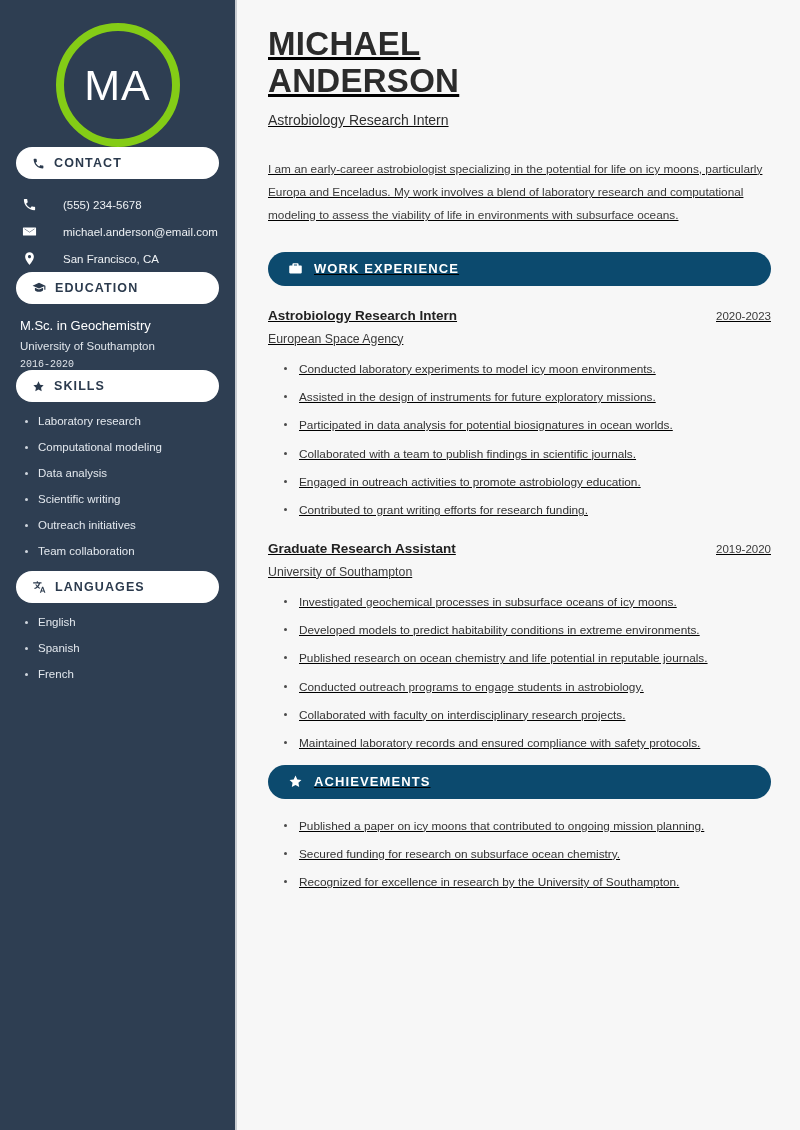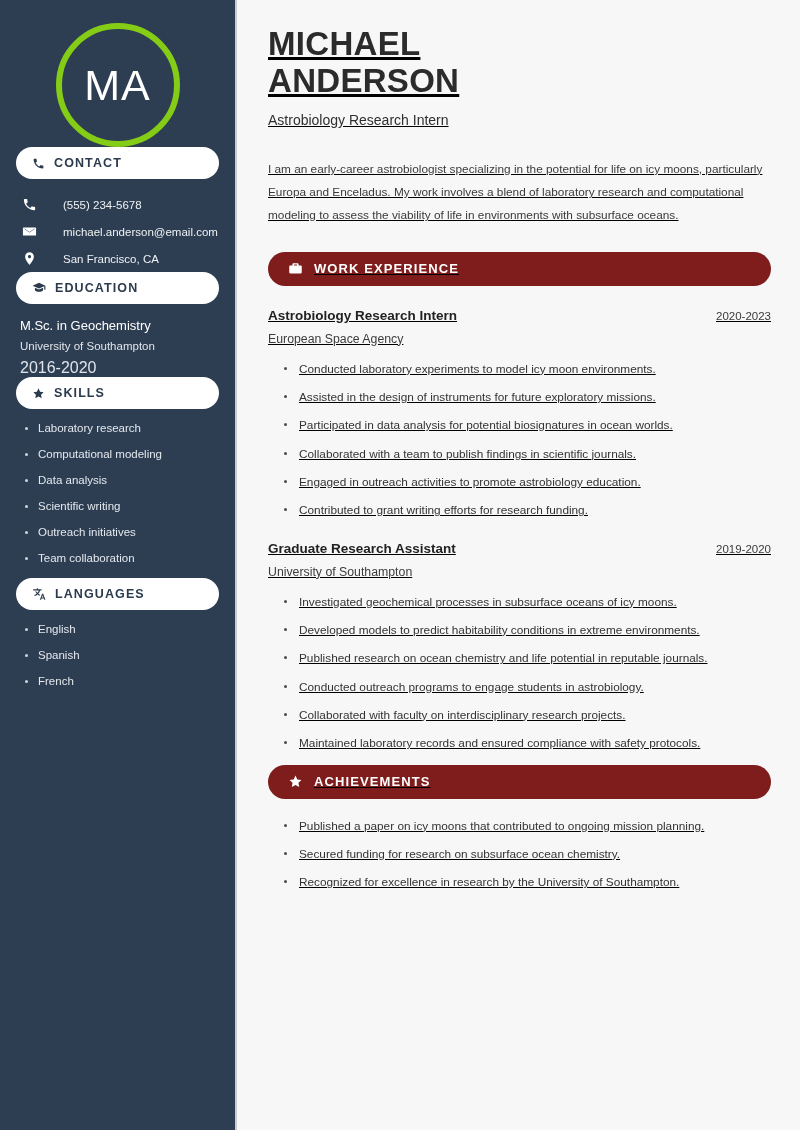--- a/index.html
+++ b/index.html
@@ -35,21 +35,21 @@
 
   .avatar-wrap {
     display: flex;
     justify-content: center;
     margin-top: 23px;
   }
   .avatar {
     width: 124px;
     height: 124px;
     border-radius: 50%;
-    border: 6px solid #84cc16;
+    border: 8px solid #84cc16;
     display: flex;
     align-items: center;
     justify-content: center;
   }
   .avatar-initials {
     font-size: 43px;
     font-weight: 400;
     letter-spacing: 1px;
     color: #ffffff;
     line-height: 1;
@@ -84,21 +84,21 @@
   .contact-row svg { flex: 0 0 16px; display: block; }
 
   .edu-block { margin-top: 14px; padding: 0 4px; }
   .edu-degree {
     font-size: 13px;
     font-weight: normal;
     color: #ffffff;
     margin-bottom: 7px;
   }
   .edu-school { font-size: 11.5px; color: #dfe4ea; margin-bottom: 7px; }
-  .edu-years { font-size: 16px; color: #dfe4ea; }
+  .edu-years { font-size: 10px; color: #dfe4ea; font-family: Liberation Mono, monospace; }
 
   .bullet-list { margin-top: 13px; padding-left: 8px; list-style: none; }
   .bullet-list li {
     position: relative;
     padding-left: 14px;
     font-size: 11.5px;
     color: #e3e8ee;
     margin-bottom: 14px;
   }
   .bullet-list li::before {
@@ -134,21 +134,21 @@
   }
   .summary {
     margin-top: 30px;
     font-size: 11.8px;
     line-height: 1.97;
     color: #3a3a3a;
   }
 
   .dark-pill {
     margin-top: 24px;
-    background: #7f1d1d;
+    background: #0c4a6e;
     color: #ffffff;
     border-radius: 999px;
     height: 34px;
     display: flex;
     align-items: center;
     gap: 11px;
     padding: 0 20px;
     font-size: 13px;
     font-weight: bold;
     letter-spacing: 1.1px;

